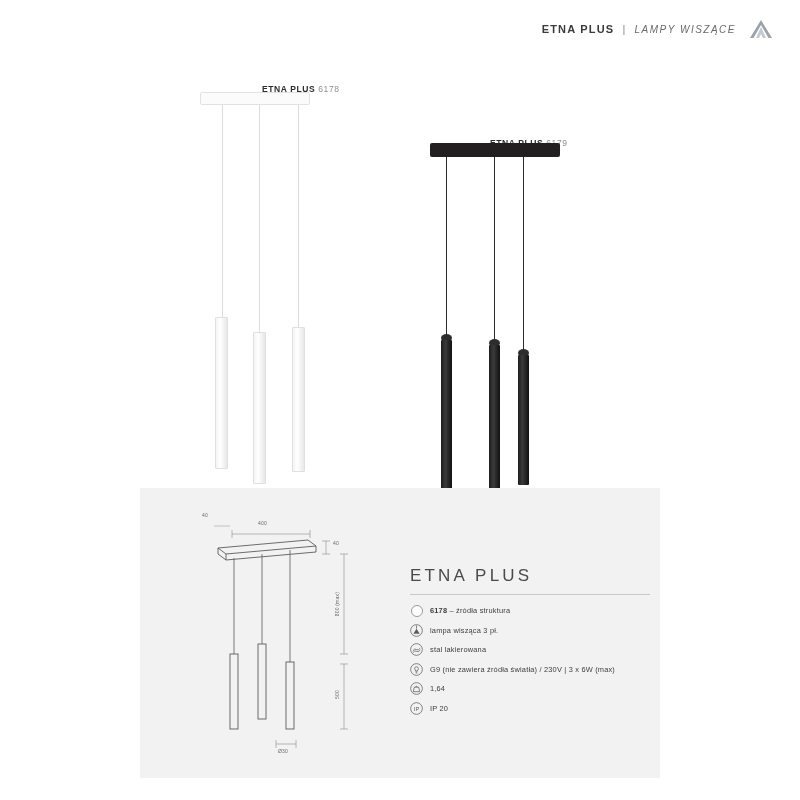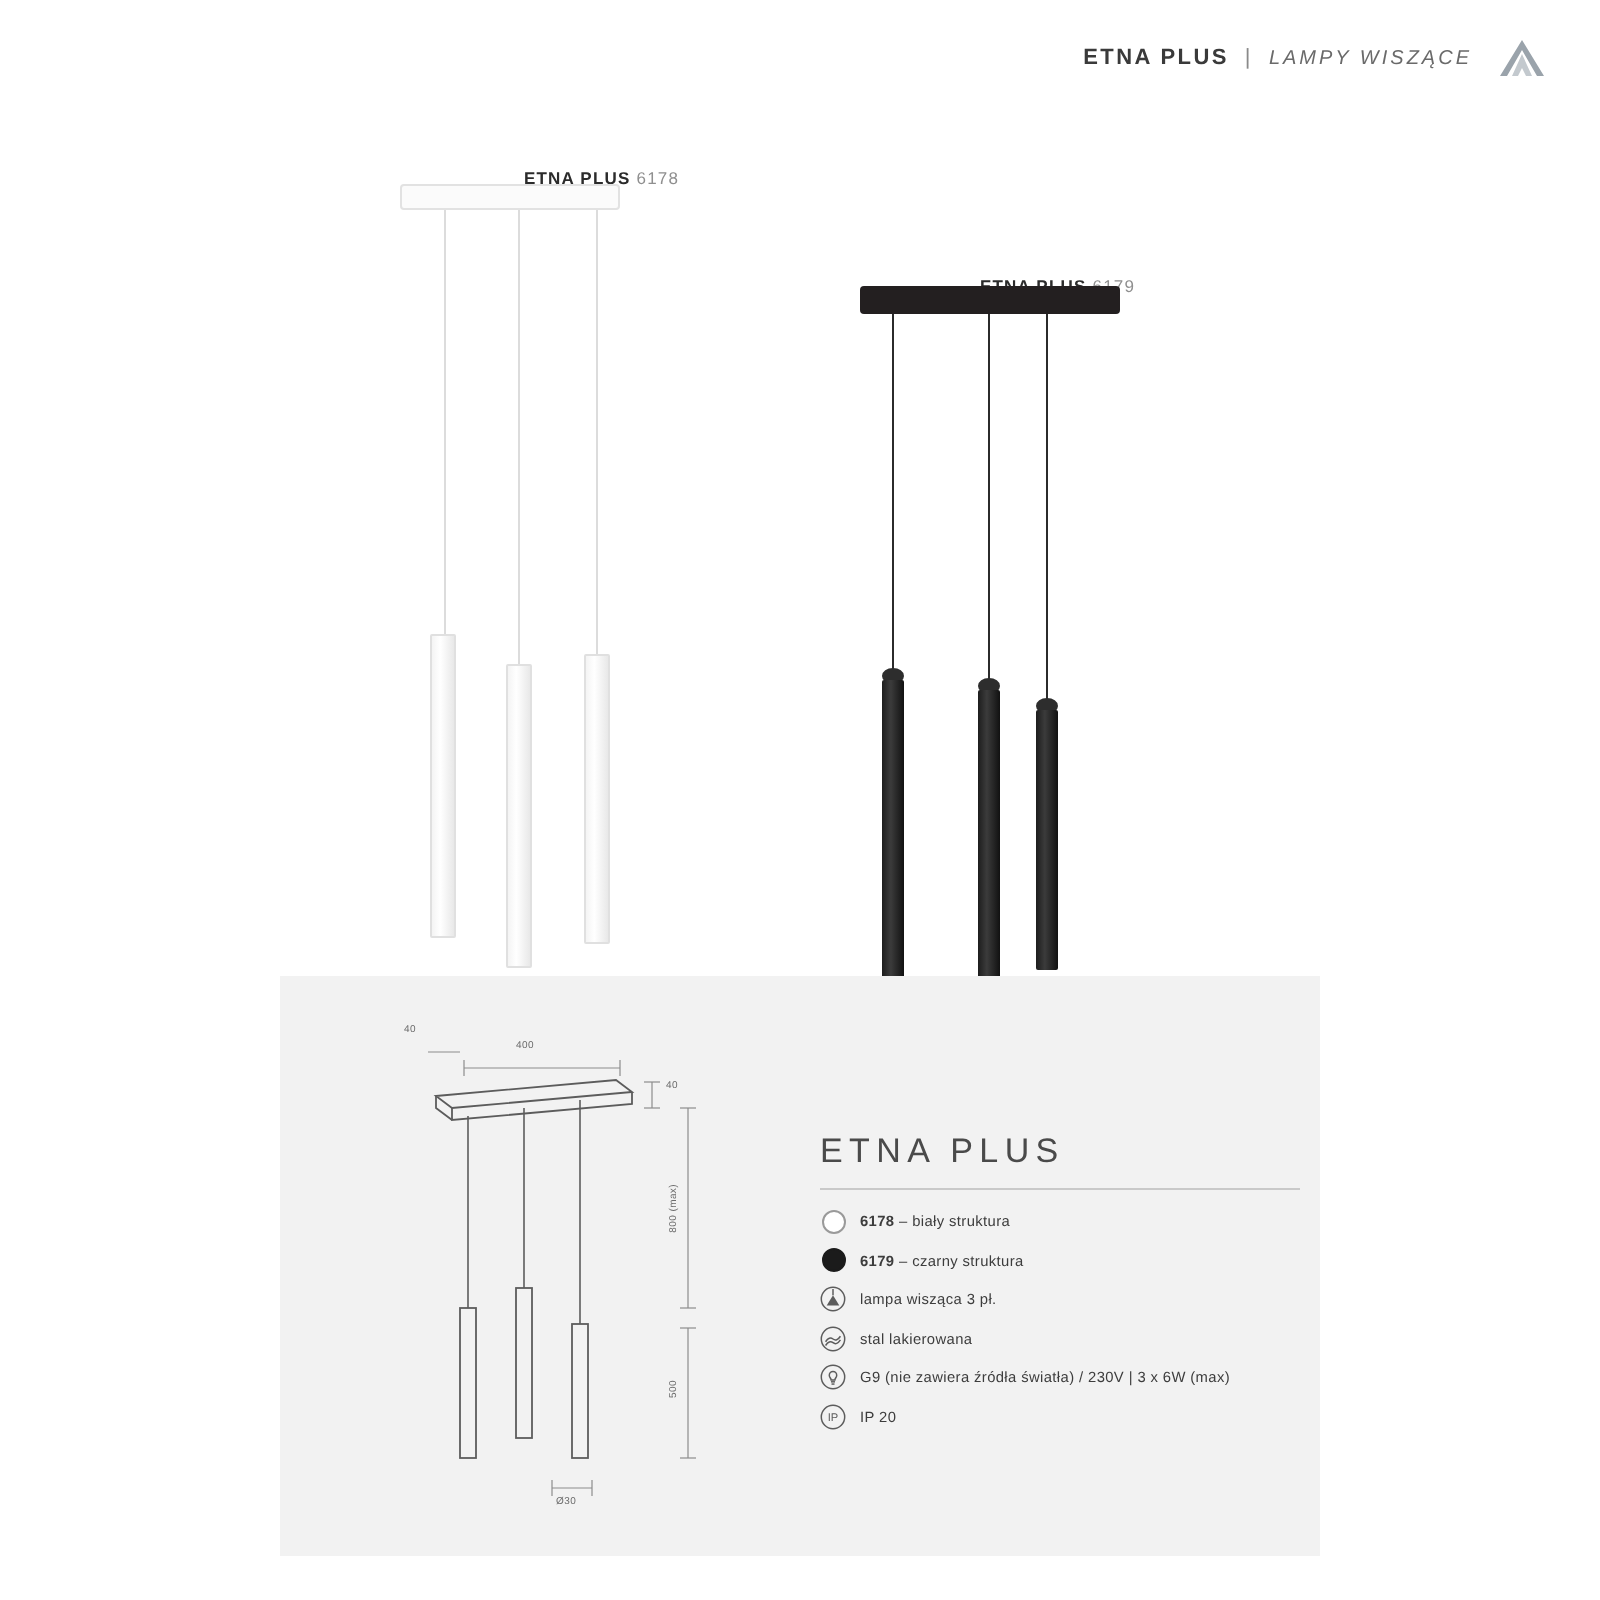--- a/index.html
+++ b/index.html
@@ -192,29 +192,23 @@
     </div>
 
     <div class="specs">
       <h1>ETNA PLUS</h1>
       <div class="rule"></div>
 
       <div class="spec-row">
         <span class="spec-icon">
             <span class="swatch white"></span>
           </span>
-        <span class="spec-text"><b>6178</b><span> – biały struktura</span></span>
-      </div>
-
-      <div class="spec-row">
-        <span class="spec-icon">
-            <span class="swatch black"></span>
-          </span>
-        <span class="spec-text"><b>6179</b><span> – czarny struktura</span></span>
-      </div>
+        <span class="spec-text"><b>6178</b><span> – źródła struktura</span></span>
+      </div>
+
 
       <div class="spec-row">
         <span class="spec-icon">
           <svg viewBox="0 0 14 14" width="13" height="13">
             <circle cx="7" cy="7" r="6.3" fill="none" stroke="#5c5c5c" stroke-width="0.8"></circle>
             <line x1="7" y1="1.6" x2="7" y2="5" stroke="#5c5c5c" stroke-width="0.8"></line>
             <path d="M3.6 10.5 L7 5 L10.4 10.5 Z" fill="#5c5c5c"></path>
           </svg>
         </span>
         <span class="spec-text">lampa wisząca 3 pł.</span>
@@ -237,20 +231,30 @@
             <circle cx="7" cy="7" r="6.3" fill="none" stroke="#5c5c5c" stroke-width="0.8"></circle>
             <path d="M5 6 a2 2 0 1 1 4 0 c0 1.3 -1 1.7 -1 2.6 h-2 c0 -0.9 -1 -1.3 -1 -2.6 z" fill="none" stroke="#5c5c5c" stroke-width="0.8"></path>
             <line x1="5.9" y1="9.6" x2="8.1" y2="9.6" stroke="#5c5c5c" stroke-width="0.8"></line>
             <line x1="6.2" y1="10.8" x2="7.8" y2="10.8" stroke="#5c5c5c" stroke-width="0.8"></line>
           </svg>
         </span>
         <span class="spec-text">G9 (nie zawiera źródła światła) / 230V   |  3 x 6W (max)</span>
       </div>
 
 
+      <div class="spec-row">
+        <span class="spec-icon">
+          <svg viewBox="0 0 14 14" width="13" height="13">
+            <circle cx="7" cy="7" r="6.3" fill="none" stroke="#5c5c5c" stroke-width="0.8"></circle>
+            <path d="M3.6 10.4 L4.6 5.6 L9.4 5.6 L10.4 10.4 Z" fill="none" stroke="#5c5c5c" stroke-width="0.8"></path>
+            <path d="M6 5.6 a1 1 0 0 1 2 0" fill="none" stroke="#5c5c5c" stroke-width="0.8"></path>
+          </svg>
+        </span>
+        <span class="spec-text">1,64</span>
+      </div>
 
       <div class="spec-row">
         <span class="spec-icon">
           <svg viewBox="0 0 14 14" width="13" height="13">
             <circle cx="7" cy="7" r="6.3" fill="none" stroke="#5c5c5c" stroke-width="0.8"></circle>
             <text x="7" y="9.3" text-anchor="middle" font-size="6" fill="#5c5c5c" font-family="Liberation Sans, sans-serif">IP</text>
           </svg>
         </span>
         <span class="spec-text">IP 20</span>
       </div>

